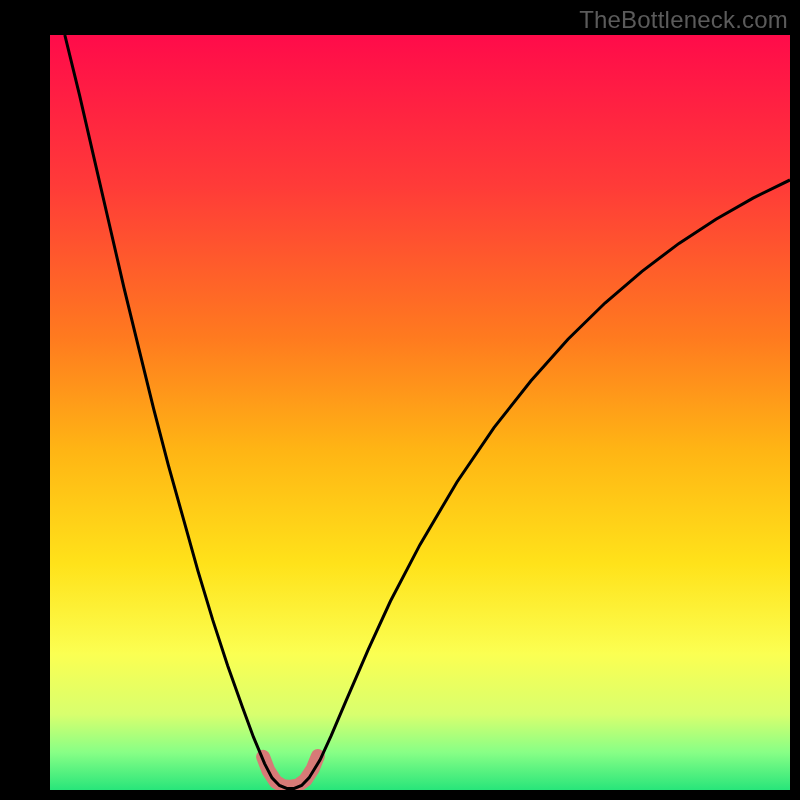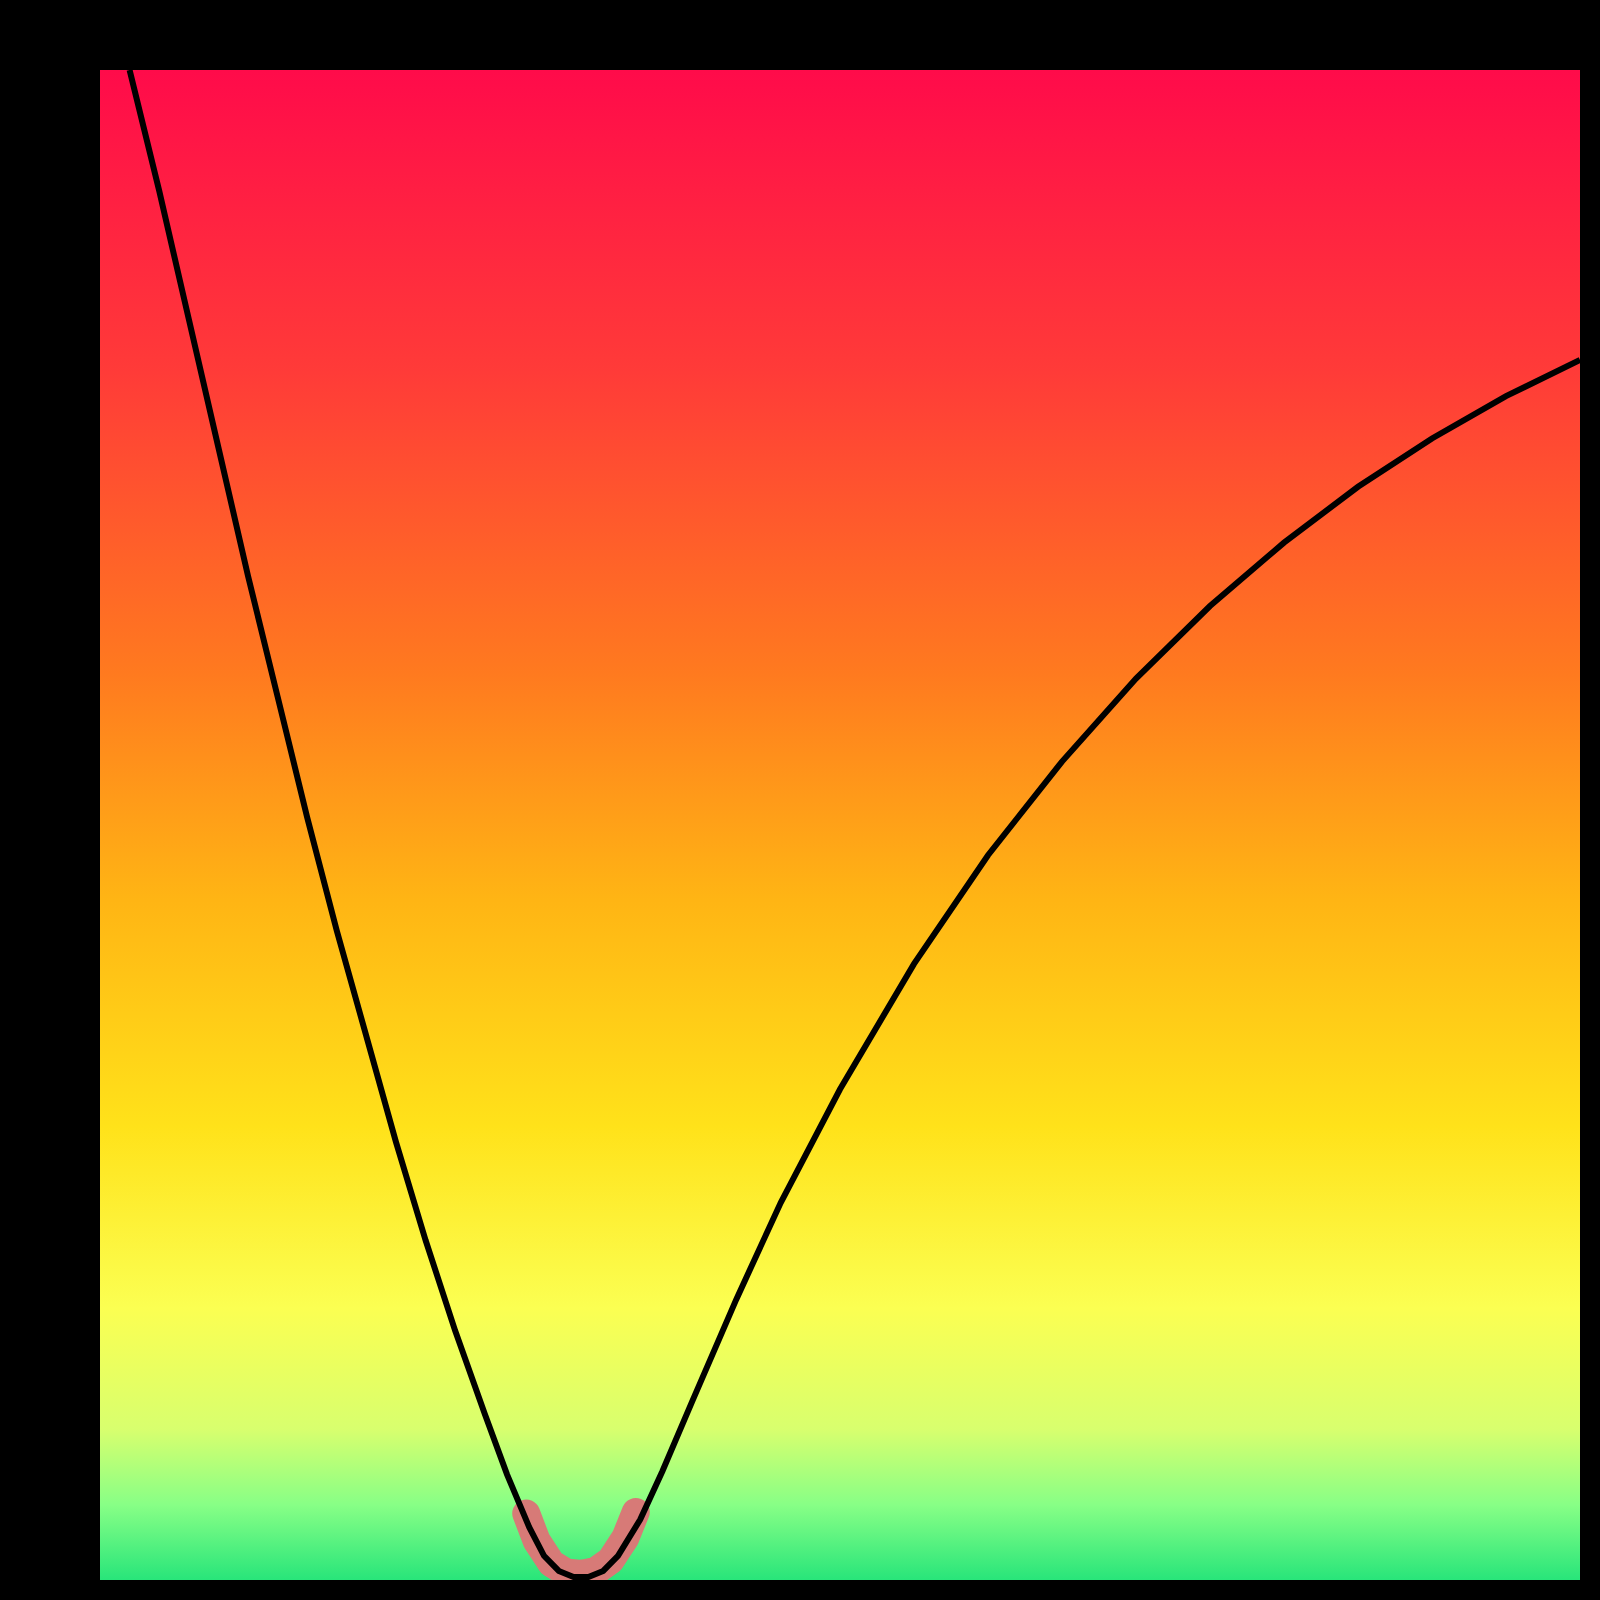--- a/index.html
+++ b/index.html
@@ -48,20 +48,21 @@
     font-size: 24px;
     color: #5b5b5b;
     letter-spacing: 0.2px;
     user-select: none;
   }
 </style>
 </head>
 <body>
 
 <div class="frame">
+  <div class="watermark">TheBottleneck.com</div>
 
   <div class="plot-area">
     <svg class="gradient" viewBox="0 0 740 755" preserveAspectRatio="none">
       <defs>
         <linearGradient id="bg-grad" x1="0" y1="0" x2="0" y2="1">
             <stop offset="0%" stop-color="#ff0b4a"></stop>
             <stop offset="20%" stop-color="#ff3b38"></stop>
             <stop offset="40%" stop-color="#ff7a1f"></stop>
             <stop offset="55.00000000000001%" stop-color="#ffb514"></stop>
             <stop offset="70%" stop-color="#ffe21a"></stop>

